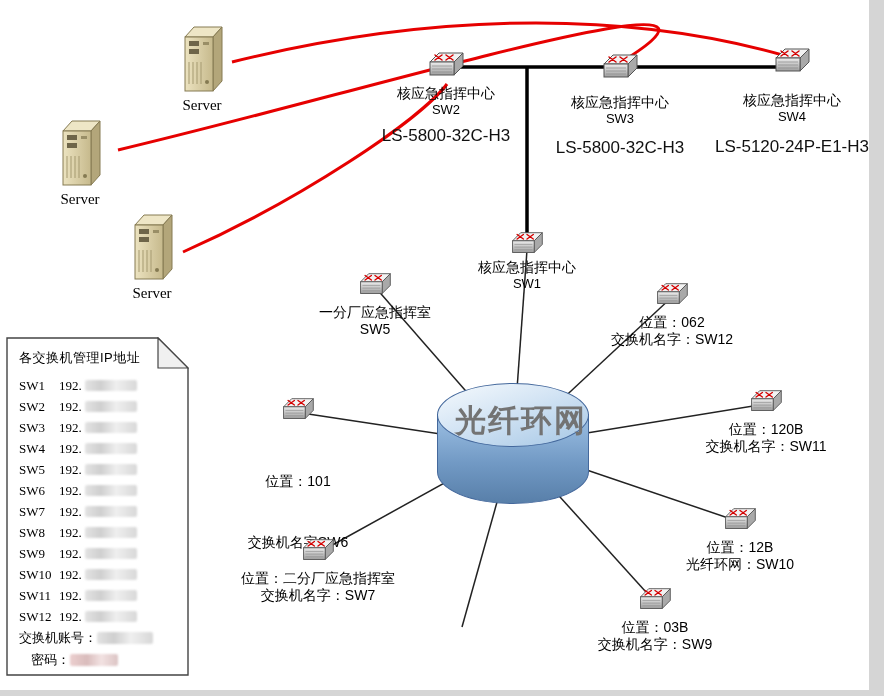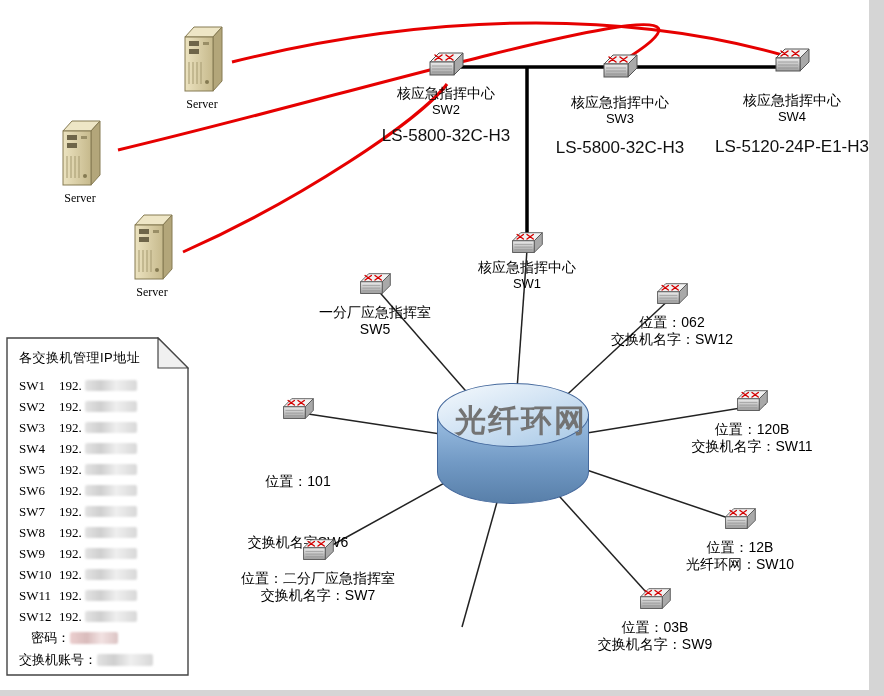--- a/index.html
+++ b/index.html
@@ -14,39 +14,39 @@
   svg.wires { position:absolute; left:0; top:0; z-index:1; }
   .bus  { fill:none; stroke:#000000; stroke-width:3.5px; }
   .red  { fill:none; stroke:#e60000; stroke-width:3px; }
   .spoke{ fill:none; stroke:#222222; stroke-width:1.5px; }
 
   
   .node { position:absolute; width:220px; display:flex; flex-direction:column; align-items:center; z-index:2; }
   .node .lbl   { font-size:14px; line-height:17px; white-space:nowrap; }
   .node .swname{ font-size:13px; line-height:16px; white-space:nowrap; }
   .node .model { font-size:17px; line-height:20px; white-space:nowrap; color:#111; }
-  .server-label{ font-family:"Liberation Serif", serif; font-size:12px; margin-top:3px; }
+  .server-label{ font-family:"Liberation Serif", serif; font-size:15px; margin-top:3px; }
 
   .n-server1 { left:92px;  top:24px; }
   .n-server2 { left:-30px; top:118px; }
   .n-server3 { left:42px;  top:212px; }
 
   .n-sw2 { left:336px; top:50px; }
   .n-sw3 { left:510px; top:52px; }
   .n-sw4 { left:682px; top:46px; }
   .n-sw1 { left:417px; top:230px; }
   .n-sw2 .site { margin-top:5px; }  .n-sw2 .model { margin-top:8px; }
   .n-sw3 .site { margin-top:12px; } .n-sw3 .model { margin-top:11px; }
   .n-sw4 .site { margin-top:16px; } .n-sw4 .model { margin-top:12px; }
   .n-sw1 .site { margin-top:2px; }
 
   .n-sw5  { left:265px; top:271px; }
   .n-sw12 { left:562px; top:281px; }
   .n-sw6  { left:188px; top:396px;gap:44px; }
-  .n-sw11 { left:642px; top:388px; }
+  .n-sw11 { left:656px; top:388px; }
   .n-sw10 { left:630px; top:506px; }
   .n-sw7  { left:208px; top:537px; }
   .n-sw8  { left:352px; top:611px; }
   .n-sw9  { left:545px; top:586px; }
   .ring .lbl1 { margin-top:6px; }
 
   
   .cylinder { position:absolute; left:437px; top:383px; width:152px; height:122px; z-index:2; }
   .cyl-body {
     position:absolute; left:0; top:31px; width:150px; height:88px;
@@ -310,24 +310,24 @@
         <span class="ip-name">SW11</span>
         <span class="ip-prefix">192.</span>
         <span class="smudge"></span>
       </div>
       <div class="ip-row">
         <span class="ip-name">SW12</span>
         <span class="ip-prefix">192.</span>
         <span class="smudge"></span>
       </div>
 
+      <div class="cred-row">
+        <span>交换机账号：</span>
+        <span class="smudge account"></span>
+      </div>
       <div class="cred-row pw">
         <span>密码：</span>
         <span class="smudge password"></span>
       </div>
-      <div class="cred-row">
-        <span>交换机账号：</span>
-        <span class="smudge account"></span>
-      </div>
     </div>
   </div>
 
 </div>
 
 </body></html>

